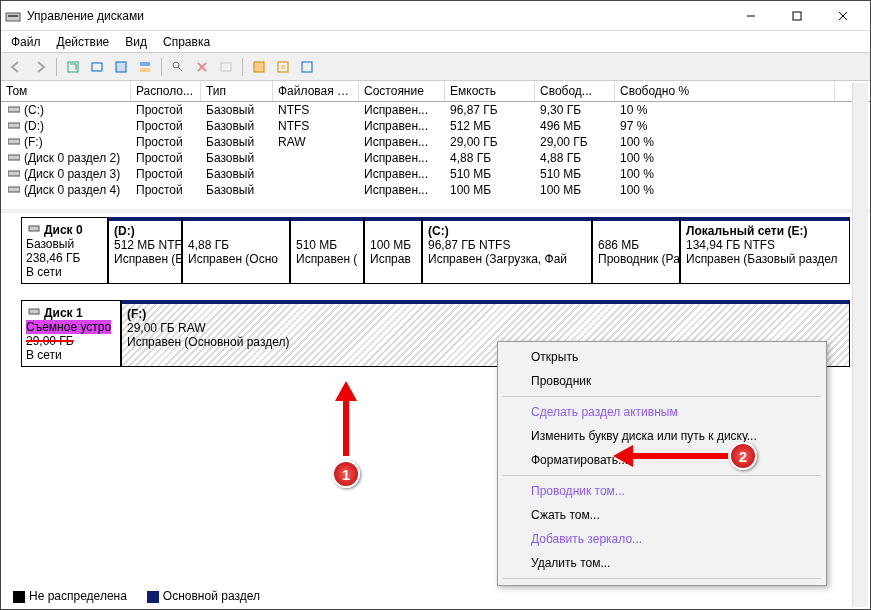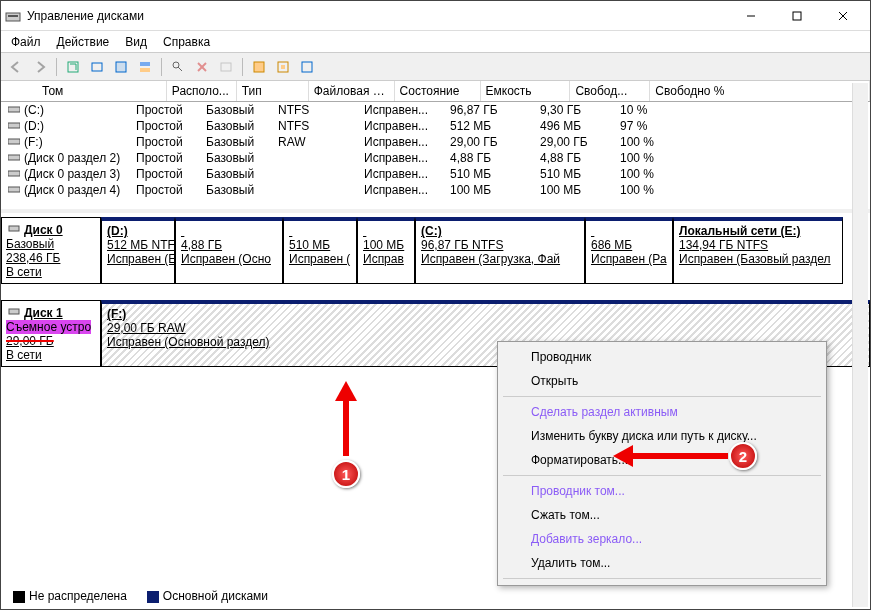--- a/index.html
+++ b/index.html
@@ -9,29 +9,29 @@
 .titlebar .title { flex: 1; }
 .win-btn { width: 46px; height: 30px; display: inline-flex; align-items: center; justify-content: center; cursor: default; }
 .win-btn svg { width: 10px; height: 10px; }
 .menubar { height: 22px; display: flex; align-items: center; padding: 0 2px; background: #fff; border-bottom: 1px solid #ccc; }
 .menu-item { padding: 2px 8px; cursor: default; }
 .toolbar { height: 28px; display: flex; align-items: center; padding: 2px 4px; gap: 2px; background: #f0f0f0; border-bottom: 1px solid #ccc; }
 .tb-btn { width: 22px; height: 22px; display: inline-flex; align-items: center; justify-content: center; border: 1px solid transparent; }
 .tb-btn.disabled { opacity: .4; }
 .tb-sep { width: 1px; height: 18px; background: #bbb; margin: 0 3px; }
 .table-wrap { height: 132px; overflow: hidden; background: #fff; position: relative; border-bottom: 4px solid #f0f0f0;}
-.table-head { display: flex; border-bottom: 1px solid #aaa; background: #fff; padding-left: 36px; }
+.table-head { display: flex; border-bottom: 1px solid #aaa; background: #fff; }
 .th { border-right: 1px solid #ddd; padding: 3px 5px; font-weight: normal; overflow: hidden; white-space: nowrap; text-overflow: ellipsis;}
 .trows { }
 .trow { display: flex; height: 16px; align-items: center; }
 .td { padding: 0 5px; overflow: hidden; white-space: nowrap; }
 .disk-icon { width: 16px; display:inline-flex; align-items:center; justify-content:center; margin-right:2px;}
 .c0{width:130px}.c1{width:70px}.c2{width:72px}.c3{width:86px}.c4{width:86px}.c5{width:90px}.c6{width:80px}.c7{width:220px}
 .graphic-area { padding: 0; background: #fff; }
-.disk-block { display: flex; margin: 4px 0; text-decoration: underline; }
+.disk-block { display: flex; margin: 4px 20px; }
 .disk-head { width: 100px; border: 1px solid #000; padding: 4px; background: #fff; font-size:11px;}
 .disk-head .dname { font-weight: bold; }
 .parts { flex: 1; display: flex; }
 .part { border: 1px solid #000; border-top: 4px solid #0b1e6f; padding: 3px 5px; overflow: hidden; white-space: nowrap; font-size:11px; background:#fff;}
 .part .pname { font-weight: bold; }
 .part.hatched { background: repeating-linear-gradient(135deg,#fff,#fff 3px,#dcdcdc 3px,#dcdcdc 5px); }
 .legend { position: absolute; bottom: 2px; left: 12px; display: flex; gap: 20px; align-items: center; font-size:11px; padding:4px 0;}
 .legend-sw { width: 12px; height: 12px; display:inline-block; margin-right:4px; vertical-align:middle;}
 .sw-black{background:#000}.sw-blue{background:#0b1e6f}
 .ctxmenu { position: absolute; left: 496px; top: 340px; width: 330px; background: #f2f2f2; border: 1px solid #999; box-shadow: 2px 2px 6px rgba(0,0,0,.3); padding: 3px; z-index:50;}
@@ -286,21 +286,21 @@
           <div>Исправ</div>
         </div>
         <div class="part" style="width: 170px;">
           <div class="pname">(C:)</div>
           <div>96,87 ГБ NTFS</div>
           <div>Исправен (Загрузка, Фай</div>
         </div>
         <div class="part" style="width: 88px;">
           <div class="pname">&nbsp;</div>
           <div>686 МБ</div>
-          <div>Исправен (Ра</div>
+          <div>Проводник (Ра</div>
         </div>
         <div class="part" style="width: 170px;">
           <div class="pname">Локальный сети (E:)</div>
           <div>134,94 ГБ NTFS</div>
           <div>Исправен (Базовый раздел</div>
         </div>
       </div>
   </div>
 
   <div class="disk-block" style="margin-top:16px">
@@ -319,28 +319,28 @@
         <div class="pname">(F:)</div>
         <div>29,00 ГБ RAW</div>
         <div>Исправен (Основной раздел)</div>
       </div>
     </div>
   </div>
 </div>
 
 <div class="legend">
   <span><span class="legend-sw sw-black"></span><span>Не распределена</span></span>
-  <span><span class="legend-sw sw-blue"></span><span>Основной дисками</span></span>
+  <span><span class="legend-sw sw-blue"></span><span>Основной раздел</span></span>
 </div>
 
 <div class="scroll-v"></div>
 
 <div class="ctxmenu">
+  <div class="ctx-item">Открыть</div>
   <div class="ctx-item">Проводник</div>
-  <div class="ctx-item">Открыть</div>
   <div class="ctx-sep"></div>
   <div class="ctx-item disabled">Сделать раздел активным</div>
   <div class="ctx-item">Изменить букву диска или путь к диску...</div>
   <div class="ctx-item">Форматировать...</div>
   <div class="ctx-sep"></div>
   <div class="ctx-item disabled">Проводник том...</div>
   <div class="ctx-item">Сжать том...</div>
   <div class="ctx-item disabled">Добавить зеркало...</div>
   <div class="ctx-item">Удалить том...</div>
   <div class="ctx-sep"></div>

